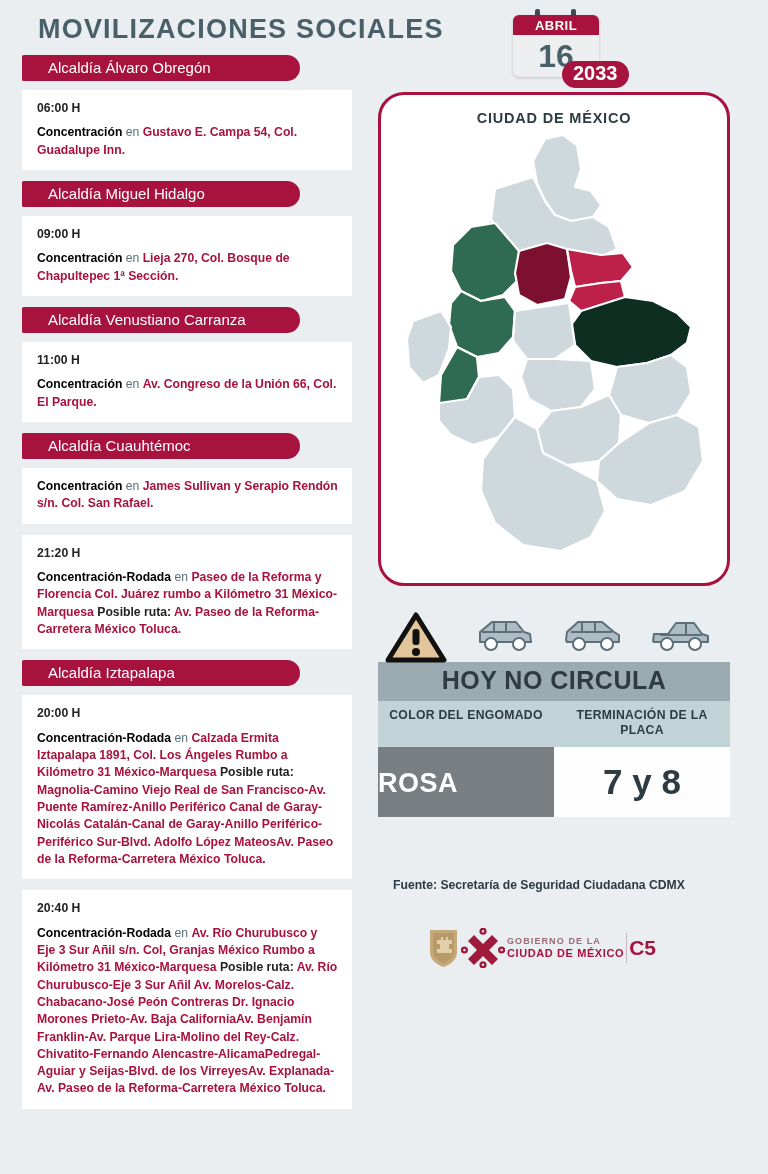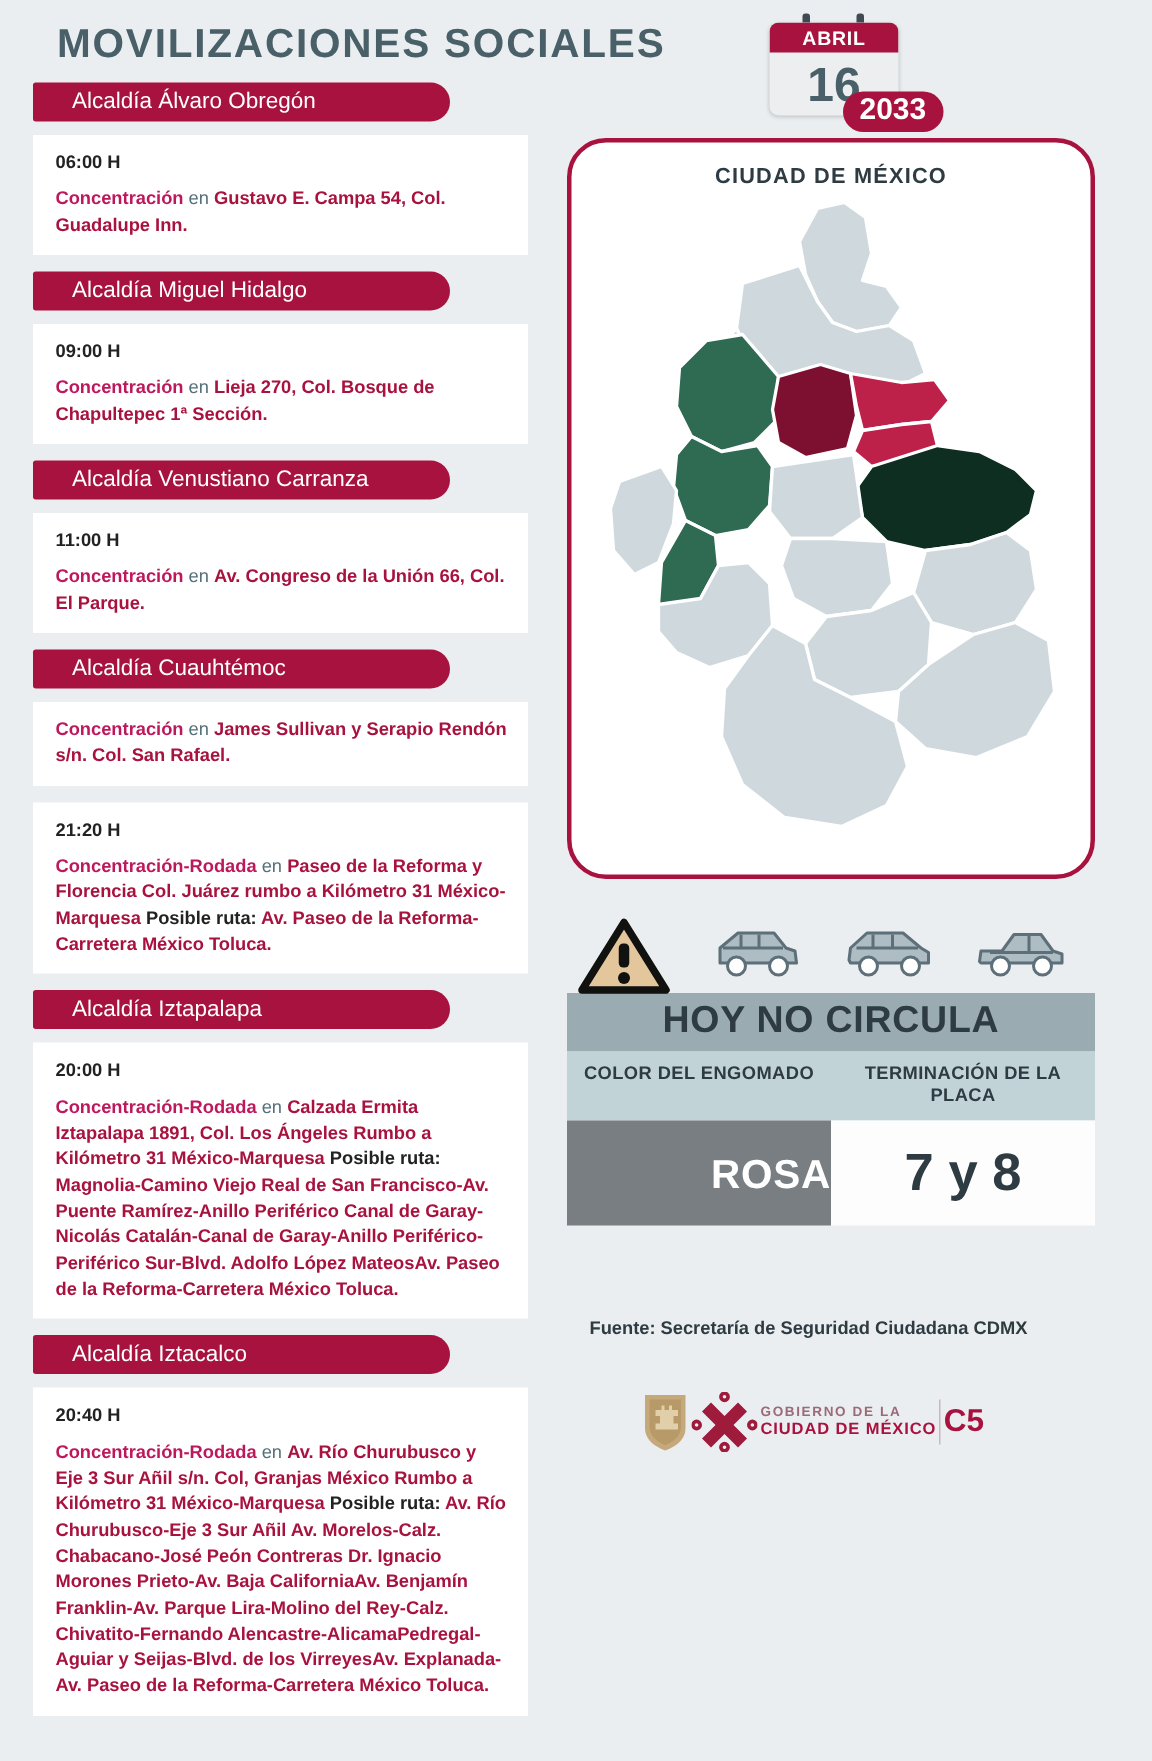--- a/index.html
+++ b/index.html
@@ -39,21 +39,21 @@
     border-top-right-radius: 14px; border-bottom-right-radius: 14px;
     border-top-left-radius: 2px; border-bottom-left-radius: 2px;
     font-size: 15px; padding: 4px 14px 5px 26px; margin-bottom: 9px;
     width: 278px;
   }
   .event-card {
     background: #fff; padding: 10px 13px 11px 15px; margin-bottom: 11px;
     font-size: 12.2px; line-height: 1.42;
   }
   .ev-time { font-weight: bold; color: #222; margin-bottom: 7px; font-size: 12.2px; }
-  .ev-type { color: #be185d; font-weight: bold; }
+  .ev-type { color: #000000; font-weight: bold; }
   .ev-en { color: #55707a; font-weight: normal; }
   .ev-place { color: #a8123e; font-weight: bold; }
   .ev-lbl { color: #222; font-weight: bold; }
 
   
   .map-card {
     position: absolute; left: 378px; top: 92px; width: 352px; height: 494px;
     background: #fff; border: 3px solid #a8123e; border-radius: 26px;
   }
   .map-title { text-align: center; margin-top: 15px; font-size: 14.5px; font-weight: bold;
@@ -66,21 +66,21 @@
   .warn-tri { position: absolute; left: 7px; top: 2px; }
   .cars { position: absolute; left: 96px; top: 8px; display: flex; gap: 26px; }
   .hnc-title { background: #9aabb1; color: #2e3b42; font-size: 25px; font-weight: bold;
      letter-spacing: .5px; text-align: center; padding: 4px 0 6px; }
   .hnc-heads { display: flex; background: #c2d3d8; }
   .hnc-head { color: #2e3b42; font-size: 12.2px; font-weight: bold; text-align: center;
      padding: 7px 4px 8px; line-height: 1.25; letter-spacing: .3px; }
   .hnc-head.left { width: 176px; } .hnc-head.right { width: 176px; }
   .hnc-vals { display: flex; }
   .hnc-color { width: 176px; background: #787e81; position: relative; }
-  .hnc-color-name { color: #fff; font-size: 27px; font-weight: bold; text-align: right;
+  .hnc-color-name { color: #fff; font-size: 27px; font-weight: bold; text-align: left;
      padding: 21px 0 18px; letter-spacing: .5px; }
   .hnc-holo { background: #5f6568; color: #fff; font-size: 12.5px; font-weight: bold;
      padding: 5px 0 6px 12px; }
   .hnc-plate { width: 176px; background: #fdfdfd; display: flex; align-items: center;
      justify-content: center; color: #2e3b42; font-size: 35px; font-weight: bold; }
 
   
   .source { position: absolute; left: 393px; top: 878px; font-size: 12.2px;
      font-weight: bold; color: #2e3b42; }
   .gob { position: absolute; left: 428px; top: 928px; display: flex; align-items: center; gap: 2px; }
@@ -129,21 +129,20 @@
       </div>
       <div class="event-card">
         <div class="ev-time">21:20 H</div>
         <div><span class="ev-type">Concentración-Rodada</span><span class="ev-en"> en </span><span class="ev-place">Paseo de la Reforma y Florencia Col. Juárez rumbo a Kilómetro 31 México-Marquesa </span><span class="ev-lbl">Posible ruta: </span><span class="ev-place">Av. Paseo de la Reforma-Carretera México Toluca.</span></div>
       </div>
       <div class="alcaldia-bar">Alcaldía Iztapalapa</div>
       <div class="event-card">
         <div class="ev-time">20:00 H</div>
         <div><span class="ev-type">Concentración-Rodada</span><span class="ev-en"> en </span><span class="ev-place">Calzada Ermita Iztapalapa 1891, Col. Los Ángeles  Rumbo a Kilómetro 31 México-Marquesa </span><span class="ev-lbl">Posible ruta: </span><span class="ev-place">Magnolia-Camino Viejo Real de San Francisco-Av. Puente Ramírez-Anillo Periférico Canal de Garay-Nicolás Catalán-Canal de Garay-Anillo Periférico-Periférico Sur-Blvd. Adolfo López MateosAv. Paseo de la Reforma-Carretera México Toluca.</span></div>
       </div>
-      <div class="alcaldia-bar">Alcaldía Iztacalco</div>
       <div class="event-card">
         <div class="ev-time">20:40 H</div>
         <div><span class="ev-type">Concentración-Rodada</span><span class="ev-en"> en </span><span class="ev-place">Av. Río Churubusco y Eje 3 Sur Añil s/n. Col, Granjas México  Rumbo a Kilómetro 31 México-Marquesa </span><span class="ev-lbl">Posible ruta: </span><span class="ev-place">Av. Río Churubusco-Eje 3 Sur Añil Av. Morelos-Calz. Chabacano-José Peón Contreras Dr. Ignacio Morones Prieto-Av. Baja CaliforniaAv. Benjamín Franklin-Av. Parque Lira-Molino del Rey-Calz. Chivatito-Fernando Alencastre-AlicamaPedregal-Aguiar y Seijas-Blvd. de los VirreyesAv. Explanada-Av. Paseo de la Reforma-Carretera México Toluca.</span></div>
       </div>
     </div>
 
   <div class="map-card">
     <div class="map-title">CIUDAD DE MÉXICO</div>
     <svg class="map-svg" width="322" height="440" viewBox="0 0 322 440">
       <g stroke="#ffffff" stroke-width="2.2" stroke-linejoin="round">

